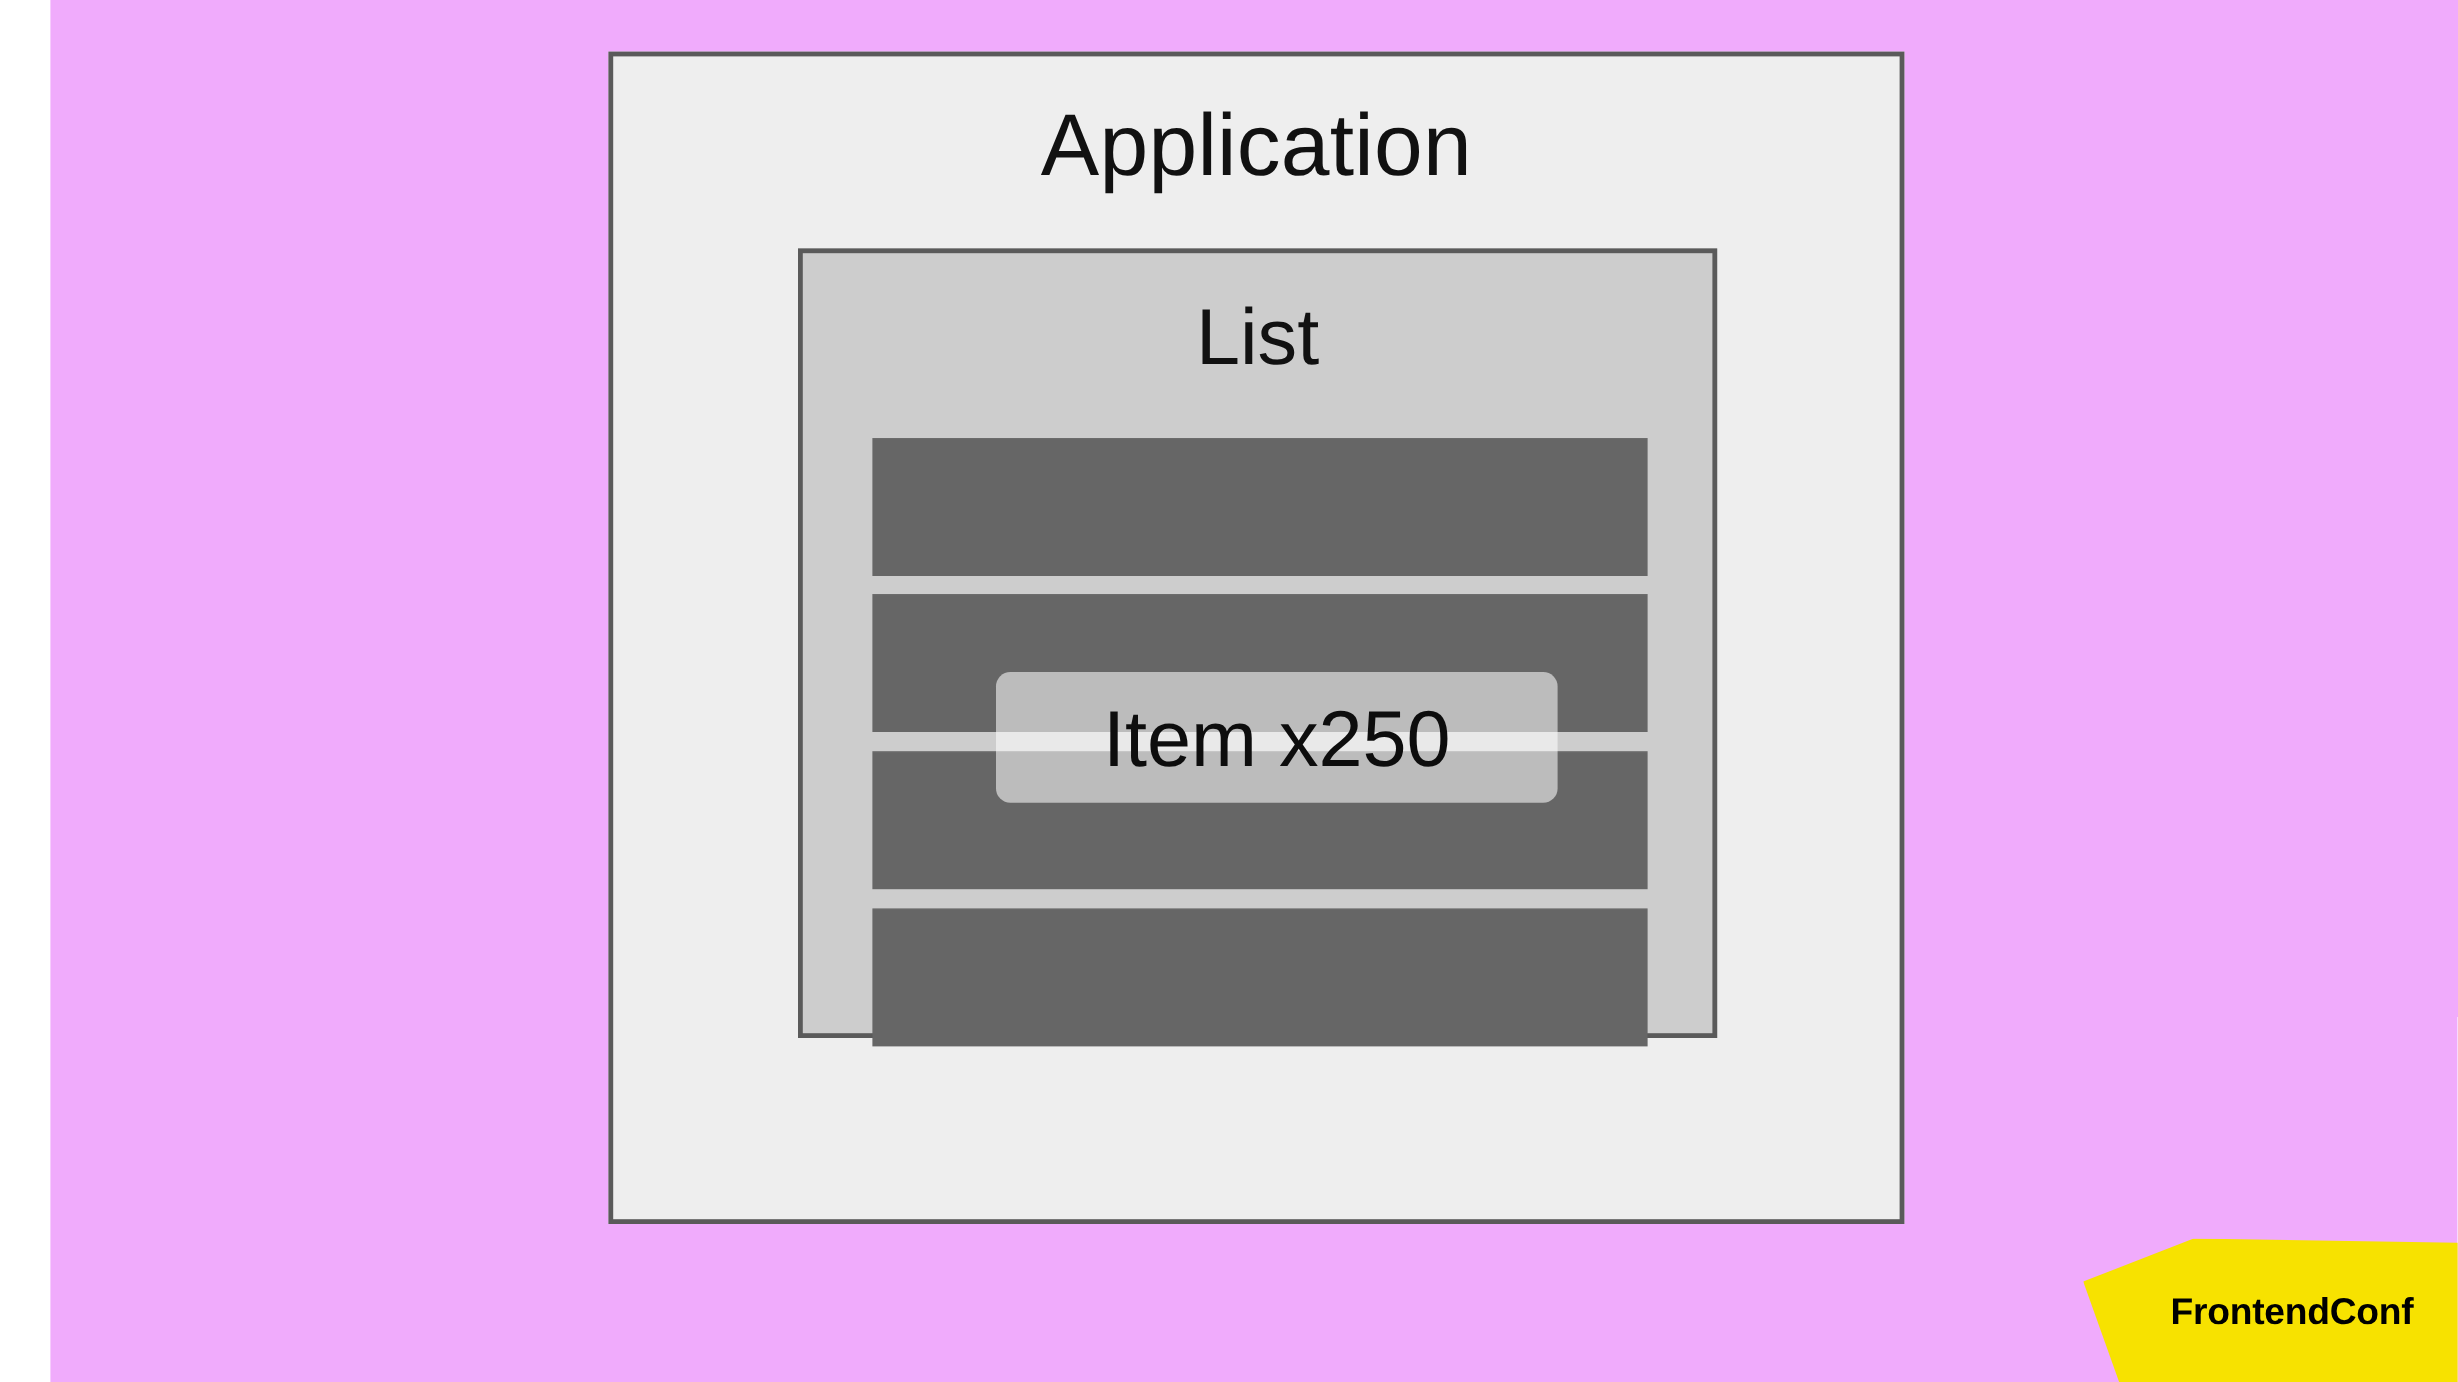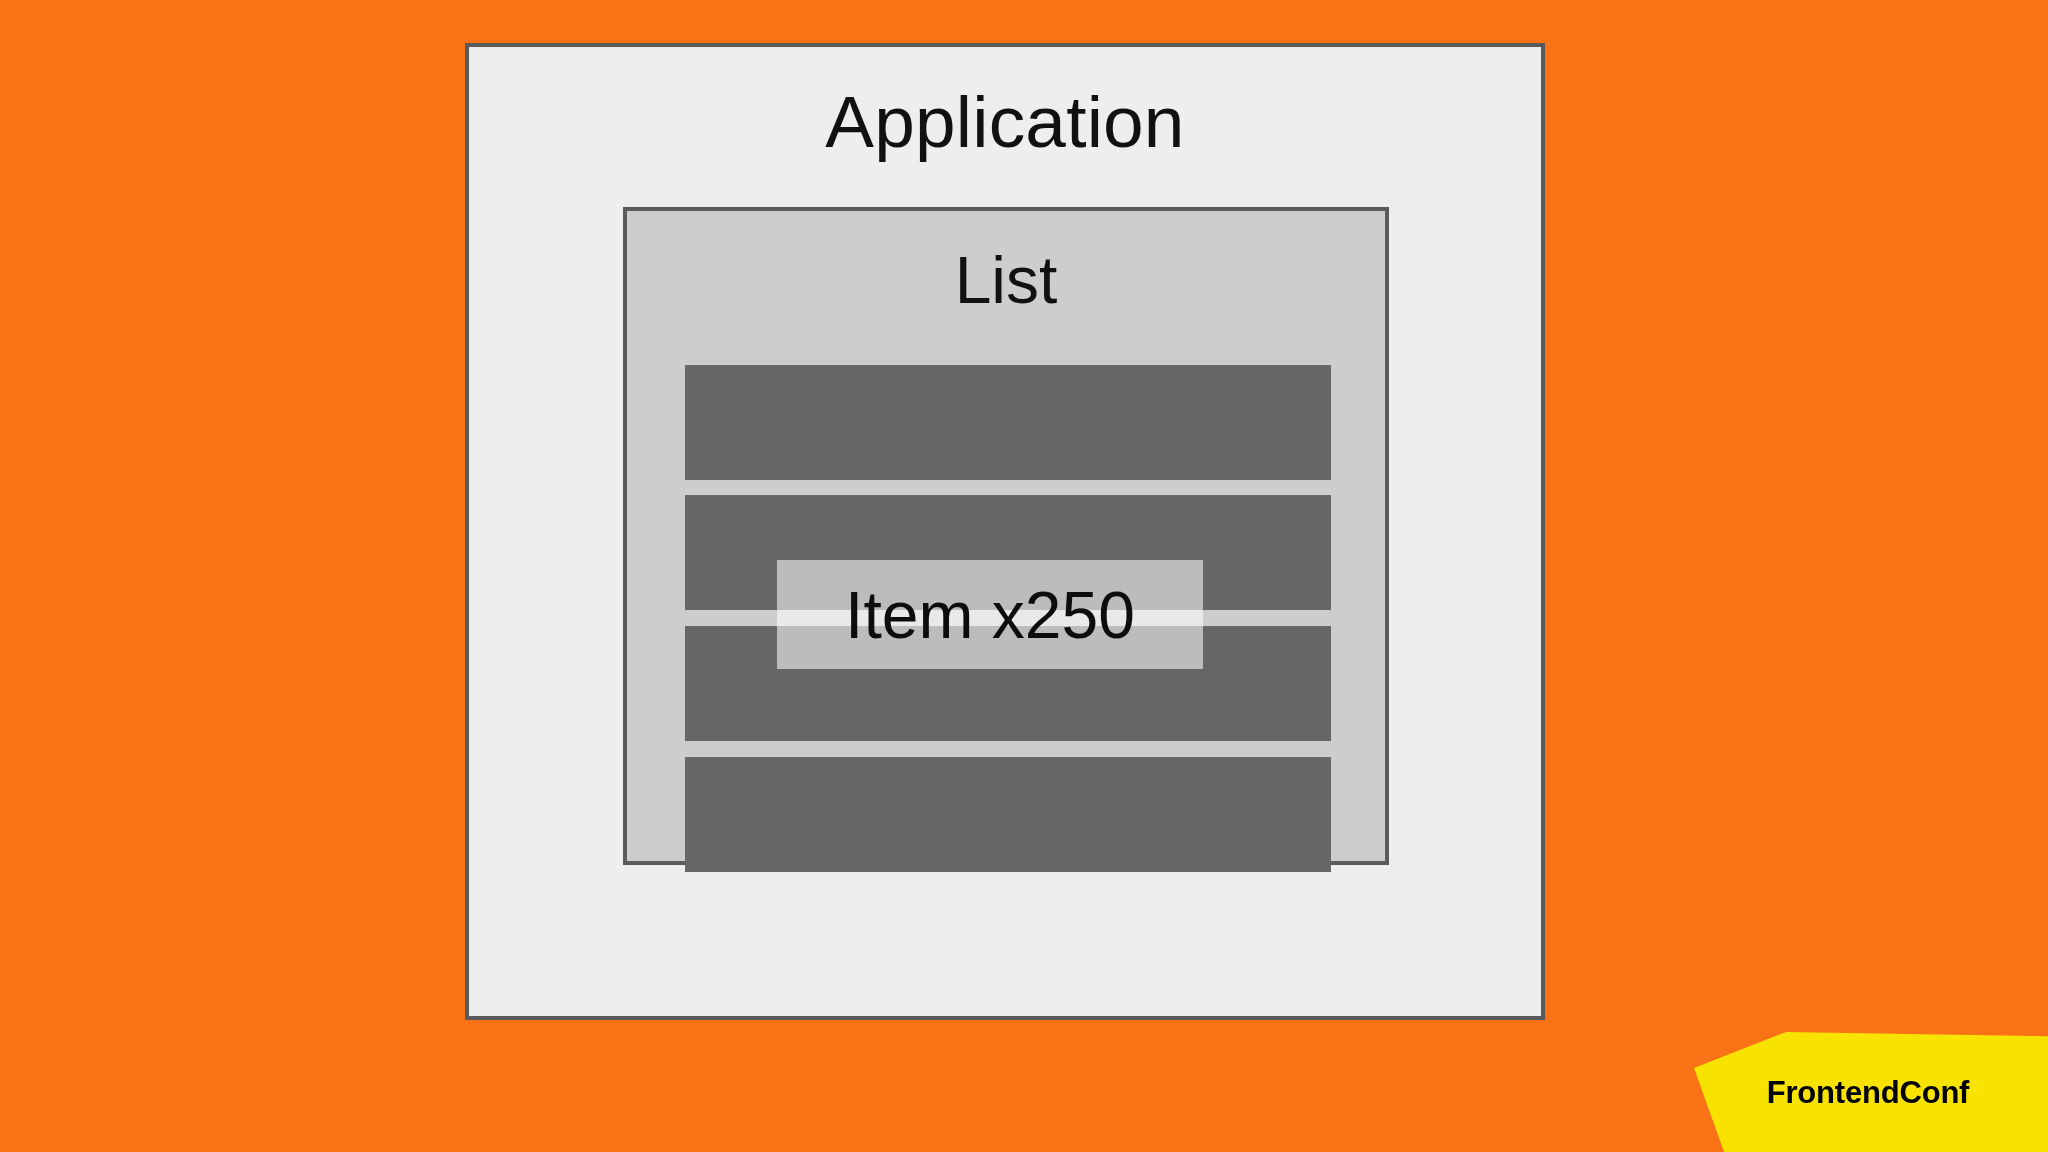--- a/index.html
+++ b/index.html
@@ -14,21 +14,22 @@
     position: relative;
     overflow: hidden;
     font-family: "Liberation Sans", "DejaVu Sans", sans-serif;
     -webkit-font-smoothing: antialiased;
   }
 
   
   .slide {
     position: absolute;
     inset: 0;
-    background: #f97316;
+    background: #f0abfc;
+    margin-left: 42px;
   }
 
   
   .app-box {
     position: absolute;
     left: 465px;
     top: 43px;
     width: 1080px;
     height: 977px;
     box-sizing: border-box;
@@ -93,29 +94,30 @@
     box-shadow: inset 0 1px 0 rgba(255,255,255,0.04);
   }
   .item-bar.b0 { top: 0px; }
   .item-bar.b1 { top: 130px; }
   .item-bar.b2 { top: 261px; }
   .item-bar.b3 { top: 392px; }
 
   
   .item-overlay {
     position: absolute;
-    left: 308px;   
+    left: 319px;   
     top: 513px;    
-    width: 426px;
+    width: 468px;
     height: 109px;
     background: rgba(255, 255, 255, 0.56);
     display: flex;
     align-items: center;
     justify-content: center;
     pointer-events: auto;
+    border-radius: 12px;
   }
 
   .item-overlay-label {
     font-size: 66px;
     line-height: 1;
     color: #0d0d0d;
     font-weight: 400;
     white-space: nowrap;
   }
 

